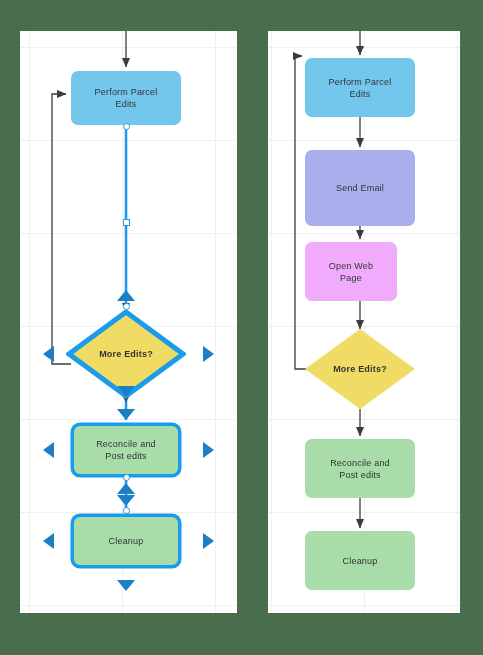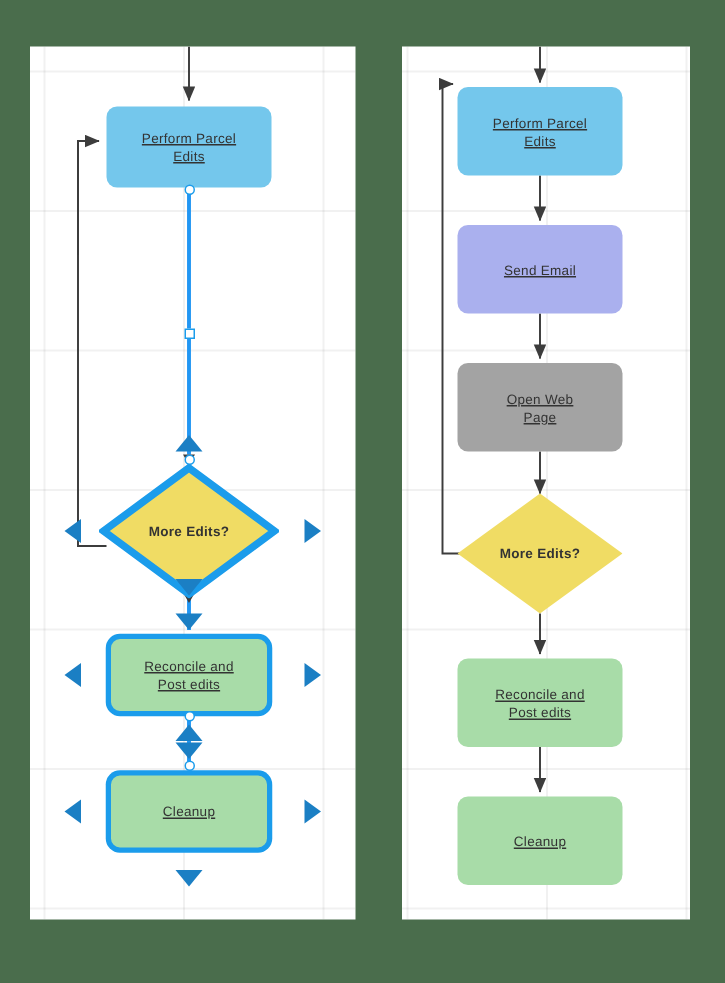--- a/index.html
+++ b/index.html
@@ -41,21 +41,21 @@
     box-sizing:border-box;
     display:flex;align-items:center;justify-content:center;
     text-align:center;
     color:#333333;
     font-size:9px;
     line-height:12px;
     letter-spacing:.2px;
     white-space:pre-line;
     user-select:none;
   }
-  .rect{border-radius:7px;text-decoration:underline;}
+  .rect{border-radius:7px;}
   .rect.sel{
     border:3px solid #1b9ceb;
     border-radius:9px;
     box-shadow:0 0 0 0.5px #1b9ceb;
   }
 
   .diamond-wrap{position:absolute;font-weight:bold;}
   .diamond-wrap .dshape{
     position:absolute;inset:0;
   }
@@ -204,23 +204,23 @@
         <line x1="92" y1="467" x2="92" y2="497" stroke="#3c3c3c" stroke-width="1.3" marker-end="url(#ahR)"></line>
       </g>
       <g>
         <path d="M39,338 L27,338 L27,25 L34,25" fill="none" stroke="#3c3c3c" stroke-width="1.3" marker-end="url(#ahR)"></path>
       </g>
     </svg>
 
     <div class="node rect" style="left:37px;top:27px;width:110px;height:59px;background:#74c7ec;">Perform Parcel
 Edits</div>
 
-    <div class="node rect" style="left:37px;top:119px;width:110px;height:59px;background:#aab0ee;">Send Email</div>
-
-    <div class="node rect" style="left:37px;top:211px;width:110px;height:59px;background:#a3a3a3;">Open Web
+    <div class="node rect" style="left:37px;top:119px;width:110px;height:76px;background:#aab0ee;">Send Email</div>
+
+    <div class="node rect" style="left:37px;top:211px;width:92px;height:59px;background:#f0abfc;">Open Web
 Page</div>
 
     <div class="diamond-wrap" style="left:37px;top:298px;width:110px;height:80px;">
       <svg class="dshape" viewBox="0 0 110 80">
         <polygon points="55,0 110,40 55,80 0,40" fill="#f0dc64"></polygon>
       </svg>
       <div class="diamond-label">More Edits?</div>
     </div>
 
     <div class="node rect" style="left:37px;top:408px;width:110px;height:59px;background:#a8dca8;">Reconcile and

